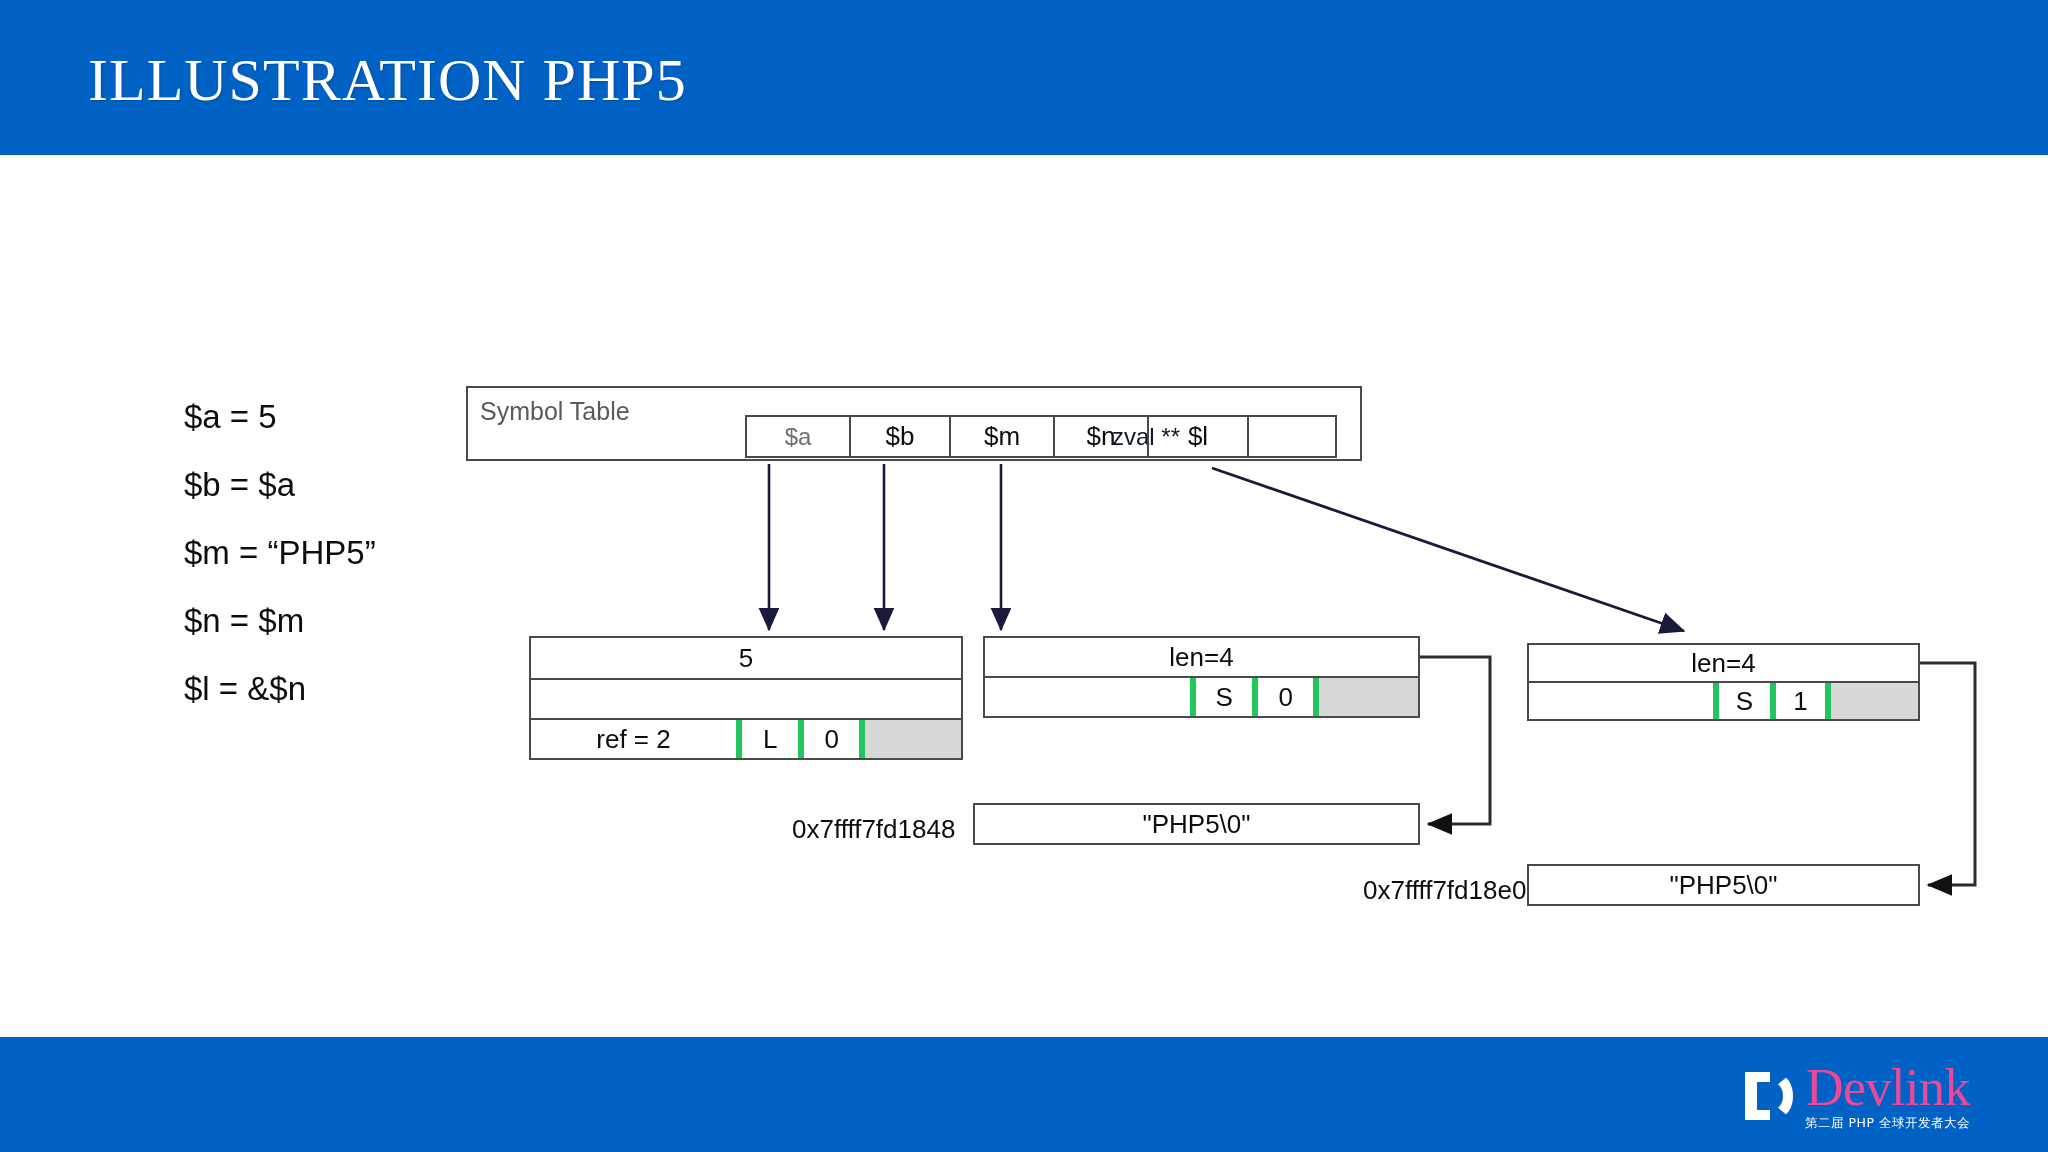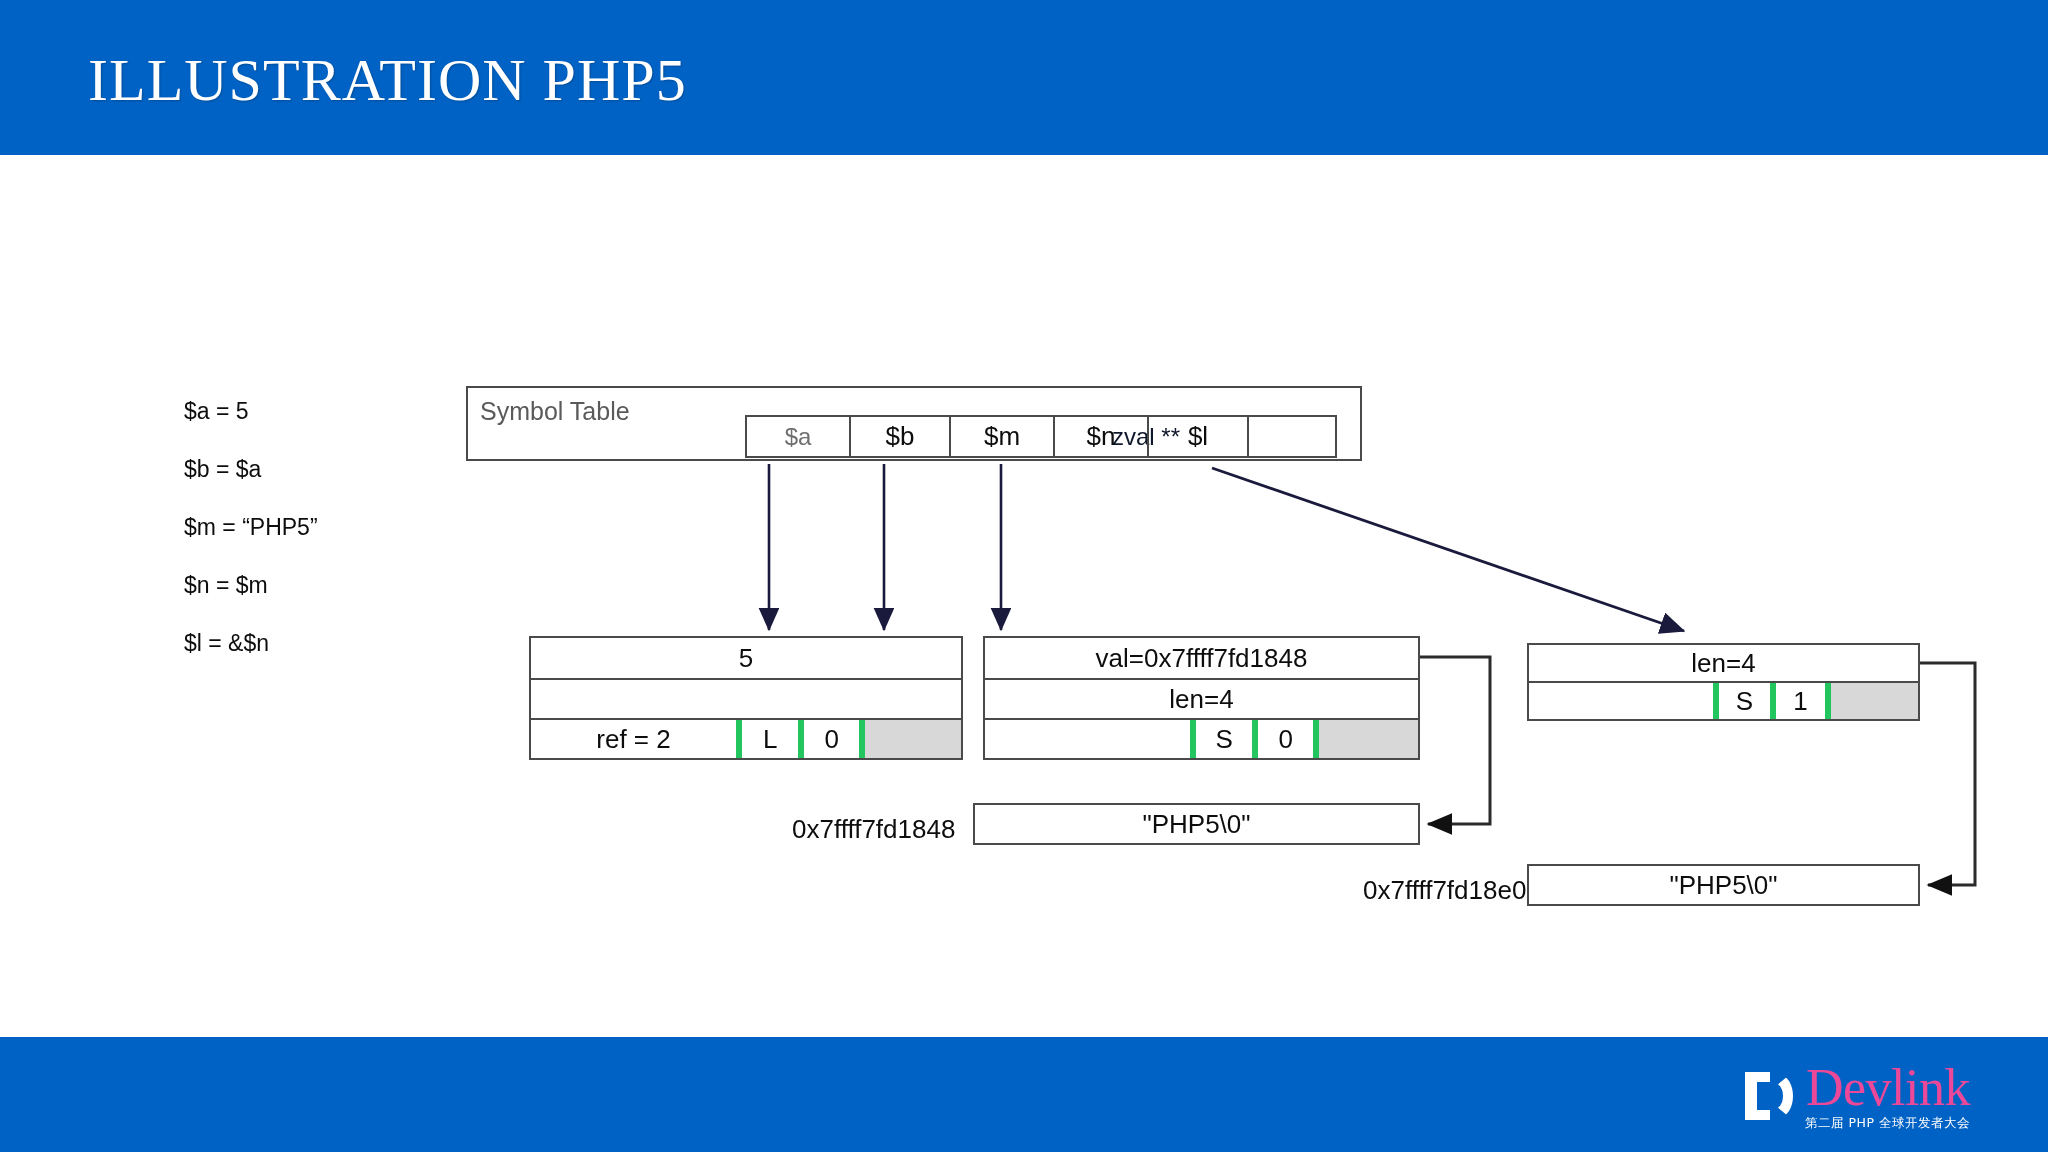--- a/index.html
+++ b/index.html
@@ -65,21 +65,21 @@
     color: #ffffff;
     letter-spacing: 0.5px;
     line-height: 1.15;
     margin-top: 2px;
   }
 
   
   .code-list {
     position: absolute;
     left: 184px; top: 400px;
-    font-size: 23px;
+    font-size: 33px;
     color: #0d0d0d;
     line-height: 1;
   }
   .code-line { margin-bottom: 35px; white-space: nowrap; }
   .code-line:last-child { margin-bottom: 16px; }
 
   
   .box {
     position: absolute;
     box-sizing: border-box;
@@ -208,23 +208,20 @@
   </div>
   <div class="rowline" style="height:42px">
     <div class="seg" style="width:213px">ref = 2</div>
     <div class="seg" style="width:63px">L</div>
     <div class="seg" style="width:61px">0</div>
     <div class="seg gray" style="width:97px"></div>
   </div>
 </div>
 
 <div class="zval" id="zval-2" style="left:983px; top:636px; width:437px;">
-  <div class="rowline" style="height:42px">
-    <div class="seg" style="width:100%">val=0x7ffff7fd1848</div>
-  </div>
   <div class="rowline" style="height:40px">
     <div class="seg" style="width:100%">len=4</div>
   </div>
   <div class="rowline" style="height:42px">
     <div class="seg" style="width:213px"></div>
     <div class="seg" style="width:63px">S</div>
     <div class="seg" style="width:61px">0</div>
     <div class="seg gray" style="width:100px"></div>
   </div>
 </div>

